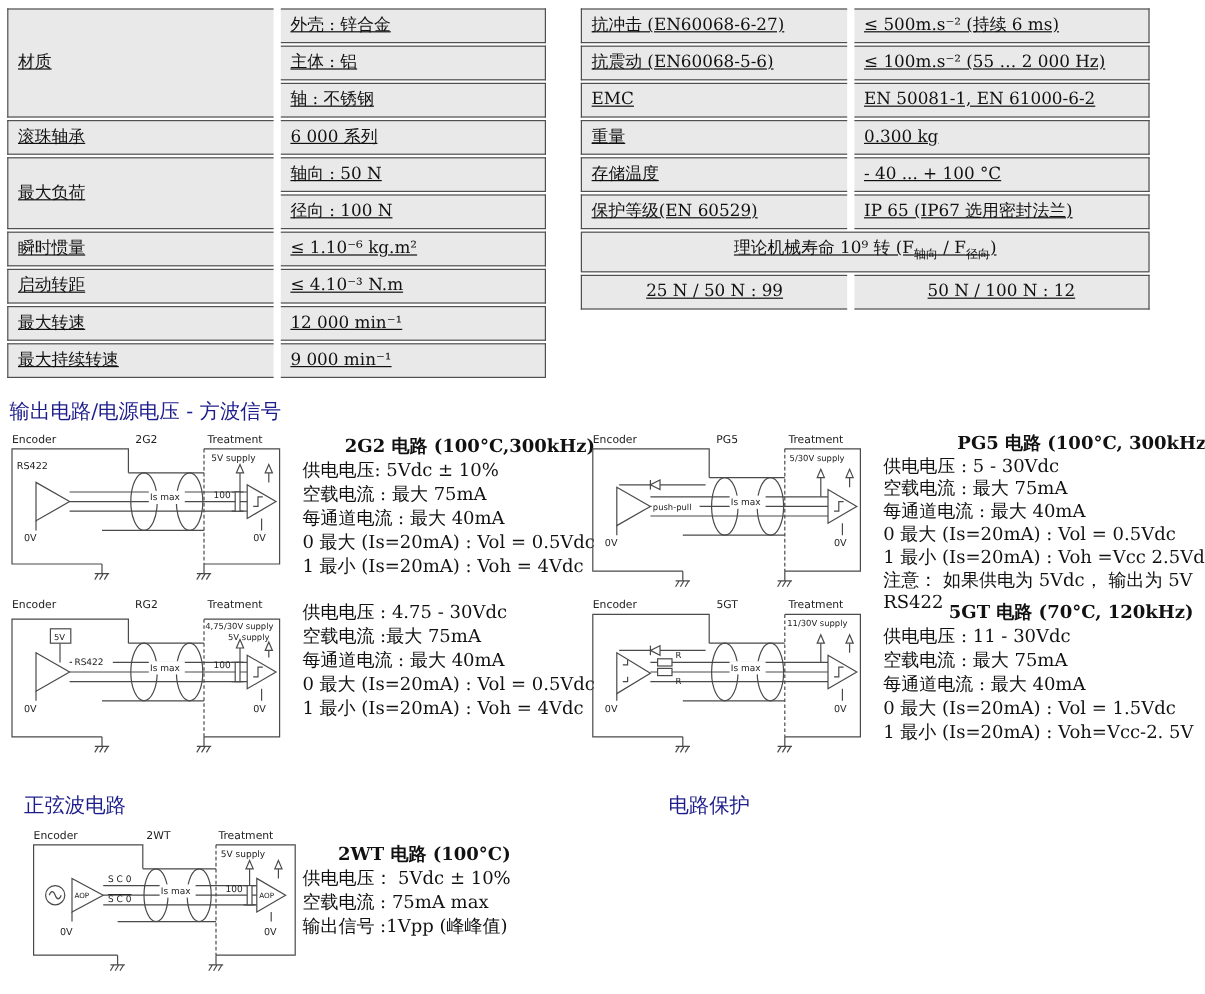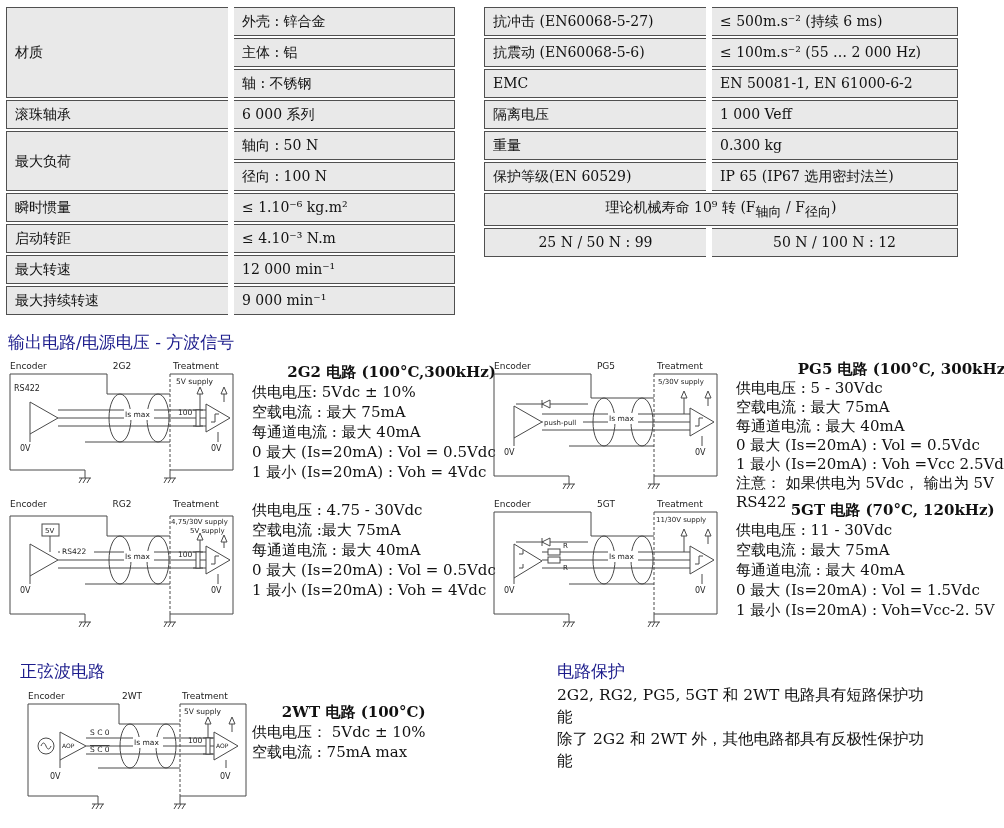--- a/index.html
+++ b/index.html
@@ -3,26 +3,26 @@
 <meta charset="utf-8">
 <style>
   html,body{margin:0;padding:0;background:#fff;}
   .page{position:relative;width:1004px;height:828px;background:#fff;overflow:hidden;
         font-family:"DejaVu Serif","Liberation Serif",serif;color:#111;}
 
   
   table.spec{position:absolute;border-collapse:separate;border-spacing:6px 2px;table-layout:fixed;}
   table.spec td{background:#e9e9e9;border-top:1px solid #505050;border-bottom:1px solid #505050;
       font-size:14px;line-height:21px;height:21px;padding:3px 8px;position:relative;
-      white-space:nowrap;overflow:hidden;vertical-align:middle;}
+      white-space:nowrap;overflow:hidden;vertical-align:middle;text-decoration:underline;}
   td.bl{border-left:1px solid #505050}
   td.br{border-right:1px solid #505050}
   td.val::before{content:"";position:absolute;left:-4px;top:-2px;bottom:-2px;width:1px;background:#505050}
   td.c{text-align:center}
-  sub.tiny{font-size:13px}
+  sub.tiny{font-size:10px}
 
   
   .sec-title{position:absolute;font-weight:normal;font-size:17px;color:#1c1c8c;white-space:nowrap;}
 
   
   .cblock{position:absolute;font-size:15px;line-height:20px;white-space:nowrap;}
   .cblock.tight{line-height:19px;}
   .cblock .ct{font-weight:bold;text-align:right;}
 
   
@@ -92,38 +92,38 @@
   </tbody>
     </table>
 
   <table class="spec" style="left:478px;top:5px;">
     <colgroup>
         <col style="width:222px">
         <col style="width:246px">
       </colgroup>
     <tbody>
         <tr>
-      <td class="bl">抗冲击 (EN60068-5-27)</td>
+      <td class="bl">抗冲击 (EN60068-6-27)</td>
       <td class="val br">≤ 500m.s⁻² (持续 6 ms)</td>
     </tr>
     <tr>
       <td class="bl">抗震动 (EN60068-5-6)</td>
       <td class="val br">≤ 100m.s⁻² (55 … 2 000 Hz)</td>
     </tr>
     <tr>
       <td class="bl">EMC</td>
       <td class="val br">EN 50081-1, EN 61000-6-2</td>
     </tr>
     <tr>
-      <td class="bl">隔离电压</td>
-      <td class="val br">1 000 Veff</td>
-    </tr>
-    <tr>
       <td class="bl">重量</td>
       <td class="val br">0.300 kg</td>
+    </tr>
+    <tr>
+      <td class="bl">存储温度</td>
+      <td class="val br">- 40 ... + 100 °C</td>
     </tr>
     <tr>
       <td class="bl">保护等级(EN 60529)</td>
       <td class="val br">IP 65 (IP67 选用密封法兰)</td>
     </tr>
     <tr>
       <td colspan="2" class="c bl br"><span>理论机械寿命 10⁹ 转 (F</span><sub class="tiny">轴向</sub><span> / F</span><sub class="tiny">径向</sub><span>)</span></td>
     </tr>
     <tr>
       <td class="c bl">25 N / 50 N : 99</td>
@@ -334,21 +334,18 @@
     <path class="w" d="M38,72 V80 M204,72 V80"></path>
     <text class="d8" x="28" y="91">0V</text>
     <text class="d8" x="198" y="91">0V</text>
     <path class="w" d="M70,116 H82 M73,116 l-3,5 M77,116 l-3,5 M81,116 l-3,5 M152,116 H164 M155,116 l-3,5 M159,116 l-3,5 M163,116 l-3,5"></path>
   </svg>
 
   <div class="cblock" style="left:252px;top:702px;">
     <div class="ct">2WT 电路 (100°C)</div>
     <div>供电电压： 5Vdc ± 10%</div>
     <div>空载电流 : 75mA max</div>
+    <div>输出信号 :1Vpp (峰峰值)</div>
   </div>
 
   <div class="sec-title" style="left:557px;top:660px;">电路保护</div>
-  <div class="prot-text" style="left:557px;top:684px;">
-    <div>2G2, RG2, PG5, 5GT 和 2WT 电路具有短路保护功能</div>
-    <div>除了 2G2 和 2WT 外，其他电路都具有反极性保护功能</div>
-  </div>
 
 </div>
 
 </body></html>

